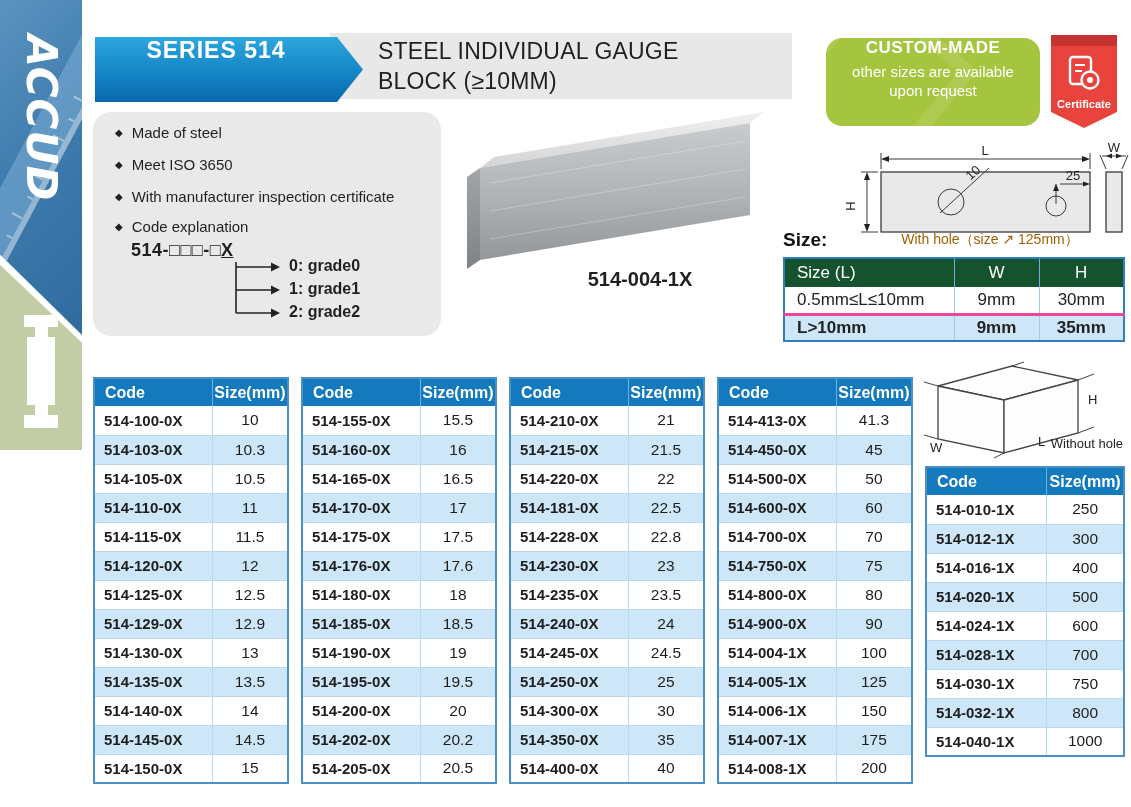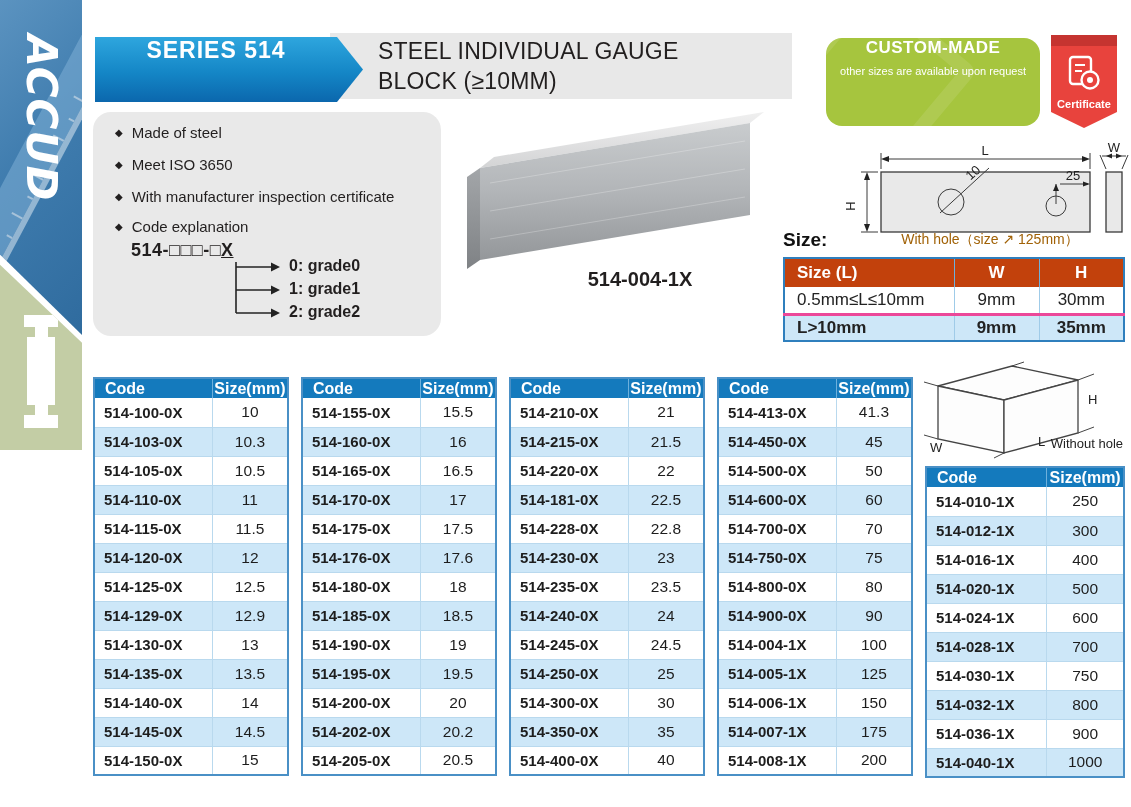--- a/index.html
+++ b/index.html
@@ -30,21 +30,21 @@
     background: linear-gradient(to bottom, #2ea6de 0%, #1486c6 55%, #0b67ad 100%);
     clip-path: polygon(0 0, calc(100% - 26px) 0, 100% 50%, calc(100% - 26px) 100%, 0 100%);
     color:#fff; font-weight:bold; font-size:23px; letter-spacing:1px;
     display:flex; align-items:flex-start; justify-content:center; padding-right:26px; }
 
   .custom-badge { position:absolute; left:826px; top:38px; width:214px; height:88px; background:#a6c53e;
     border-radius:16px; color:#fff; text-align:center; overflow:hidden; }
   .custom-badge .wm { position:absolute; left:-20px; top:-30px; width:140px; height:150px;
     border:14px solid rgba(255,255,255,0.10); transform:rotate(40deg); border-radius:10px; }
   .custom-title { font-size:17px; font-weight:bold; letter-spacing:0.5px; position:relative; }
-  .custom-sub { margin:4px auto 0; width:186px; font-size:11px; line-height:19px; position:relative; }
+  .custom-sub { margin:4px auto 0; width:186px; font-size:15px; line-height:19px; position:relative; }
 
   .cert-badge { position:absolute; left:1051px; top:35px; }
 
   
   .features { position:absolute; left:93px; top:112px; width:348px; height:224px; background:#e9e9e9; border-radius:18px; }
   .feat-item { position:absolute; left:22px; font-size:15px; color:#221f1f; display:flex; align-items:center; gap:9px; }
   .feat-item .diamond { font-size:10px; color:#221f1f; }
   .code-pattern { position:absolute; left:38px; top:128px; font-size:18px; font-weight:bold; color:#221f1f; letter-spacing:0.5px; }
   .code-pattern .u { text-decoration: underline; }
   .grade-label { position:absolute; left:196px; font-size:16px; font-weight:bold; color:#221f1f; }
@@ -55,31 +55,31 @@
 
   
   .drawing-withhole { position:absolute; left:843px; top:142px; }
   .drawing-caption { position:absolute; left:860px; top:231px; width:260px; text-align:center; font-size:14px; color:#a16207; }
   .size-label { position:absolute; left:783px; top:229px; font-size:19px; font-weight:bold; color:#111; }
   .drawing-withouthole { position:absolute; left:920px; top:356px; }
 
   
   table { border-collapse: collapse; table-layout: fixed; background:#fff; }
   .size-table { position:absolute; left:783px; top:257px; width:342px; border:2px solid #2f7fbd; }
-  .size-table th { background:#c2410c; color:#fff; font-size:17px; font-weight:bold; height:29px; }
+  .size-table th { background:#14532d; color:#fff; font-size:17px; font-weight:normal; height:29px; }
   .size-table th:first-child { width:50%; text-align:left; padding-left:12px; }
   .size-table th:not(:first-child) { width:25%; text-align:center; border-left:1px solid #6db0dc; }
   .size-table td { height:27px; font-size:17px; color:#222; }
   .size-table td:first-child { text-align:left; padding-left:12px; }
   .size-table td:not(:first-child) { text-align:center; border-left:1px solid #9fcbe8; }
   .size-table tbody tr:nth-child(even) td { background:#cde7f8; }
   .size-table tbody tr + tr td { border-top:3px solid #ec4899;font-weight:bold; }
 
   .code-table { position:absolute; width:196px; border:2px solid #4a90c6; }
-  .code-table th { background:#147abd; color:#fff; font-size:16px; font-weight:bold; height:20px;margin-top:12px; }
+  .code-table th { background:#147abd; color:#fff; font-size:16px; font-weight:bold; height:28px;margin-top:12px; }
   .code-table th:first-child { width:61%; text-align:left; padding-left:10px; border-right:1px solid #6db0dc; }
   .code-table th:last-child { text-align:center; }
   .code-table td { height:29px; font-size:15px; color:#1d1d1d; }
   .code-table td:first-child { font-weight:bold; text-align:left; padding-left:9px; border-right:1px solid #b9d9ee; }
   .code-table td:last-child { text-align:center; font-size:15.5px; }
   .code-table tbody tr:nth-child(even) td { background:#cde7f8; }
   .code-table tbody tr + tr td { border-top:1px solid #b9d9ee; }
 
   .dim-text { font-size:13px; fill:#222; font-family:"Liberation Sans",sans-serif; }
 </style>
@@ -585,23 +585,19 @@
         </tr>
         <tr>
           <td>514-030-1X</td>
           <td>750</td>
         </tr>
         <tr>
           <td>514-032-1X</td>
           <td>800</td>
         </tr>
         <tr>
-          <td>514-036-1X</td>
-          <td>900</td>
-        </tr>
-        <tr>
           <td>514-040-1X</td>
           <td>1000</td>
         </tr>
       </tbody>
   </table>
 
 </div>
 
 </body></html>

